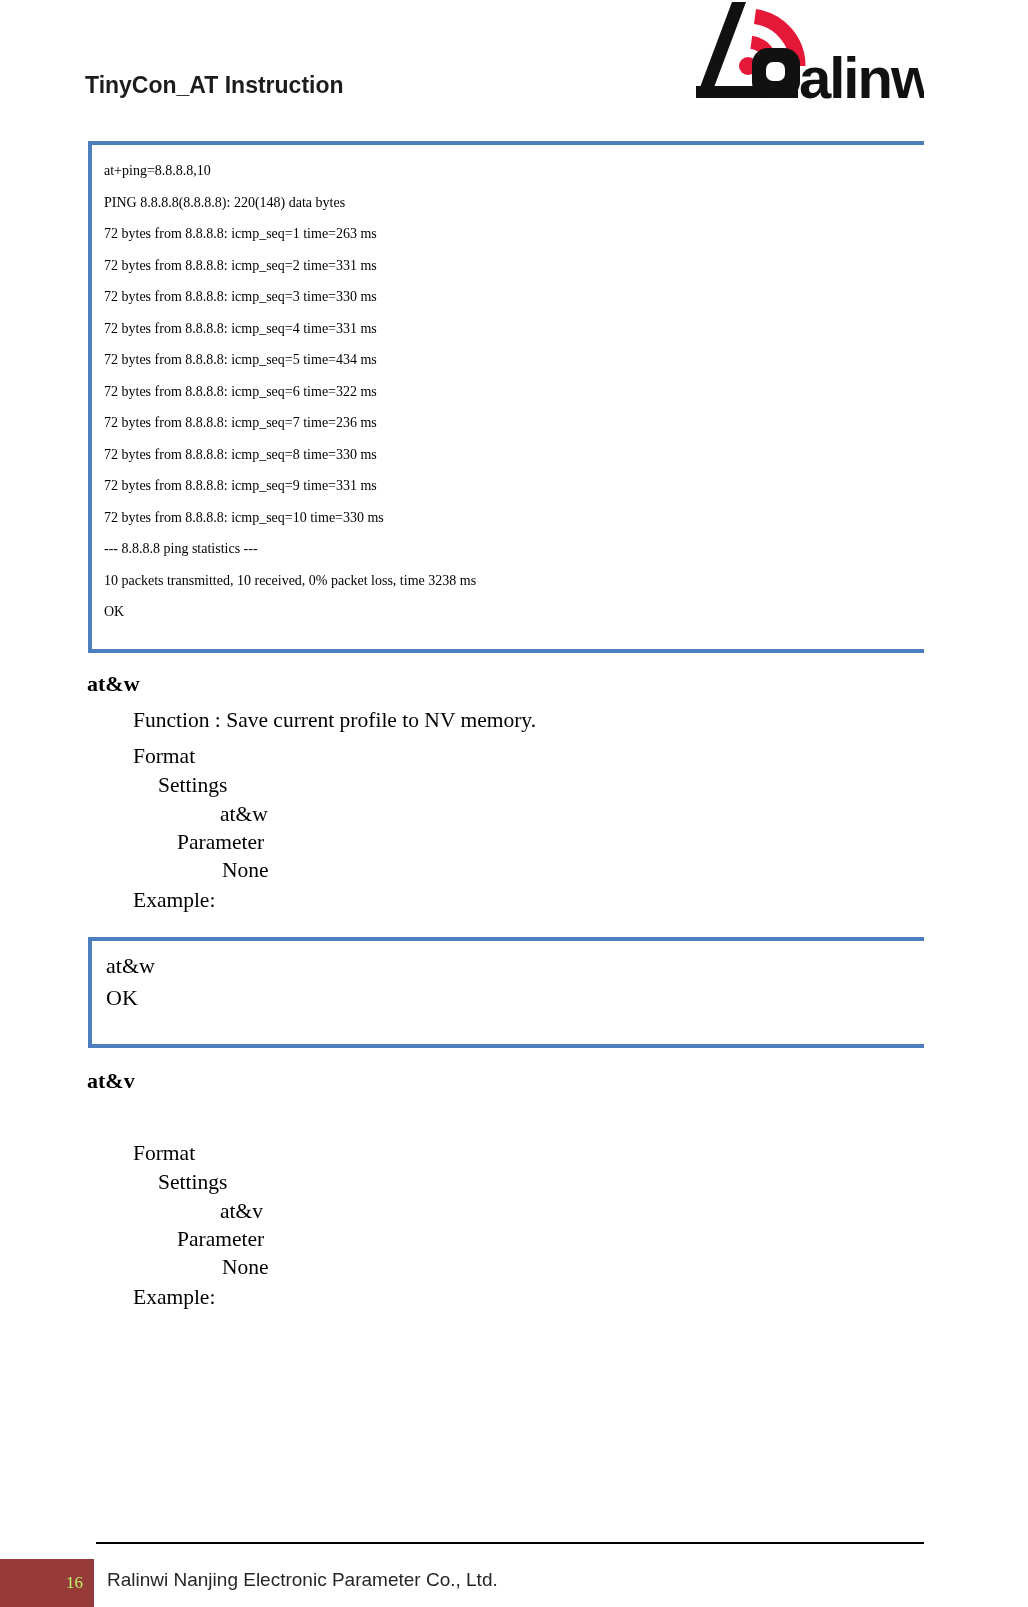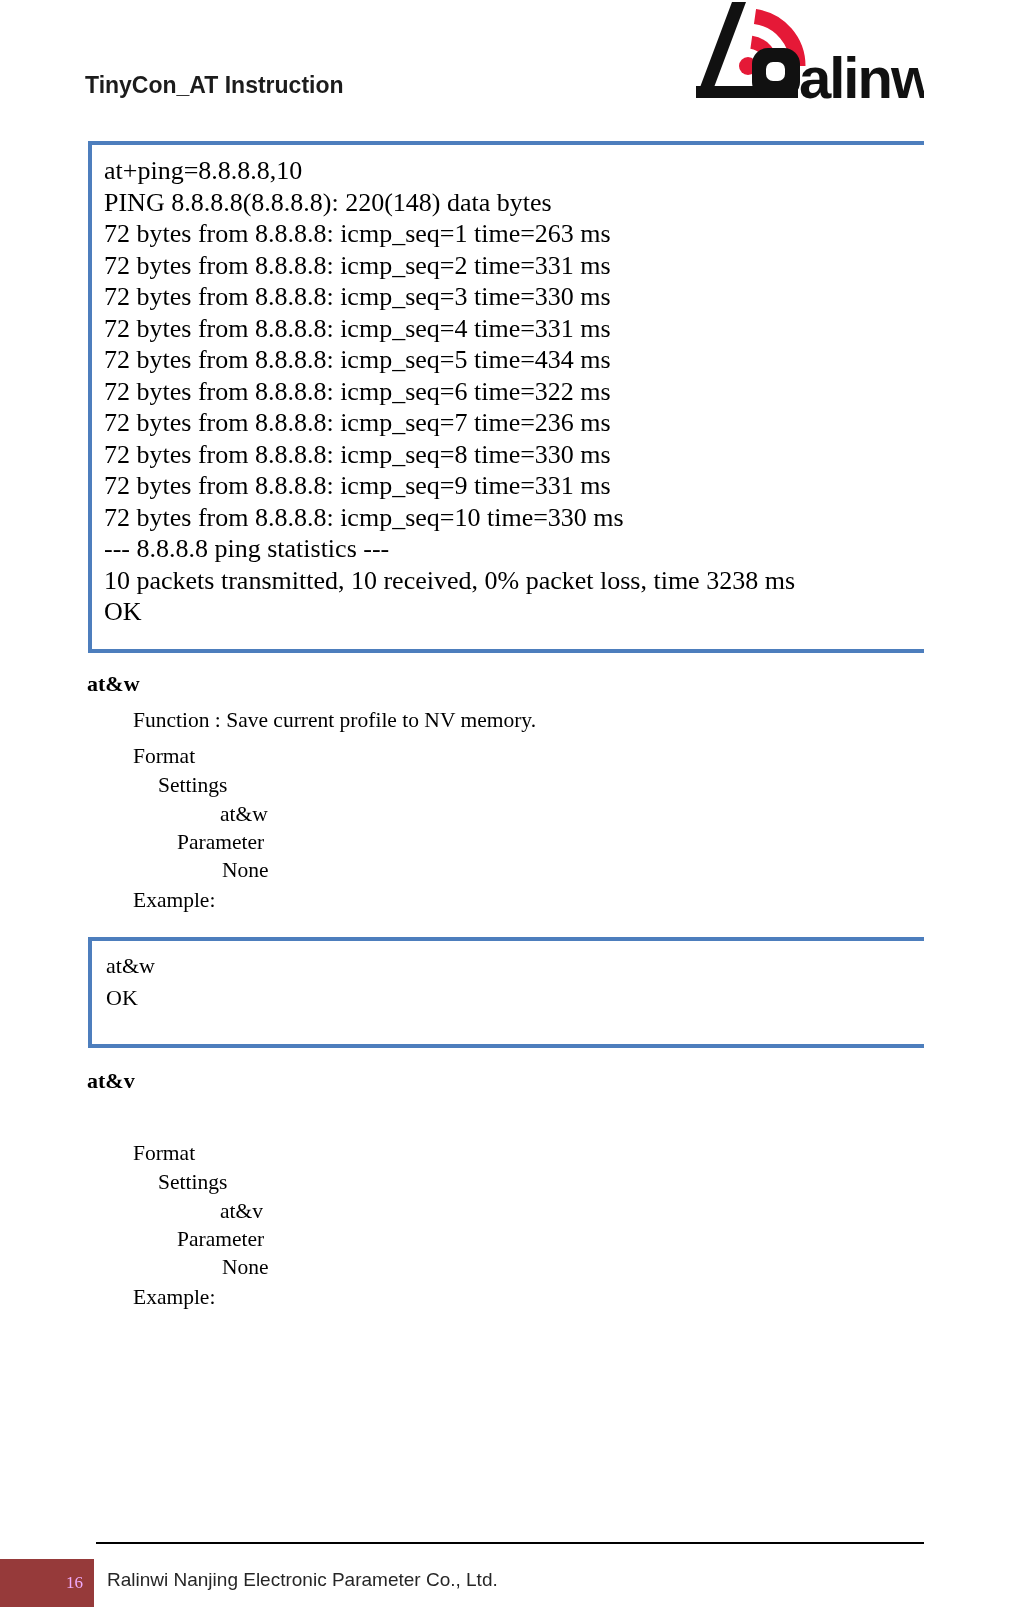--- a/index.html
+++ b/index.html
@@ -14,42 +14,42 @@
     font-weight:bold;font-size:23px;color:#1c1c1c;letter-spacing:0px;
   }
   .logo{position:absolute;left:688px;top:2px;width:272px;height:104px;}
   
   .outbox{
     position:absolute;left:88px;width:859px;box-sizing:border-box;
     border:4px solid #4d7ebd;background:#ffffff;
   }
   .box1{top:141px;height:512px;padding:10px 10px 0 12px;}
   .box2{top:937px;height:111px;padding:9px 10px 0 14px;}
-  .box1 .oline{font-size:26px;line-height:31.5px;white-space:pre;}
+  .box1 .oline{font-size:14px;line-height:31.5px;white-space:pre;}
   .box2 .oline{font-size:22px;line-height:32px;white-space:pre;}
   
   .section{position:absolute;left:87px;width:720px;height:250px;}
   .section div{position:absolute;font-size:21.5px;white-space:pre;}
   .sec-heading{left:0;top:0;font-weight:bold;font-size:22px !important;}
   .sec-function{left:46px;top:37px;}
   .sec-format{left:46px;top:73px;}
   .sec-settings{left:71px;top:102px;}
   .sec-cmd{left:133px;top:131px;}
   .sec-parameter{left:90px;top:159px;}
   .sec-none{left:135px;top:187px;}
   .sec-example{left:46px;top:217px;}
   .sec-atw{top:671px;}
   .sec-atv{top:1068px;}
   
   .footer-rule{position:absolute;left:96px;top:1542px;width:932px;height:2px;background:#000;}
   .page-badge{
     position:absolute;left:0;top:1559px;width:94px;height:48px;background:#963a3a;
     display:flex;align-items:center;justify-content:flex-end;box-sizing:border-box;padding-right:11px;
   }
-  .page-badge span{color:#f0abfc;font-size:17px;font-family:"Liberation Serif",serif;}
+  .page-badge span{color:#bef264;font-size:17px;font-family:"Liberation Serif",serif;}
   .footer-company{
     position:absolute;left:107px;top:1569px;
     font-family:"Liberation Sans","DejaVu Sans",sans-serif;
     font-size:19px;color:#262626;
   }
 </style>
 </head>
 <body>
 
 <div class="page">

